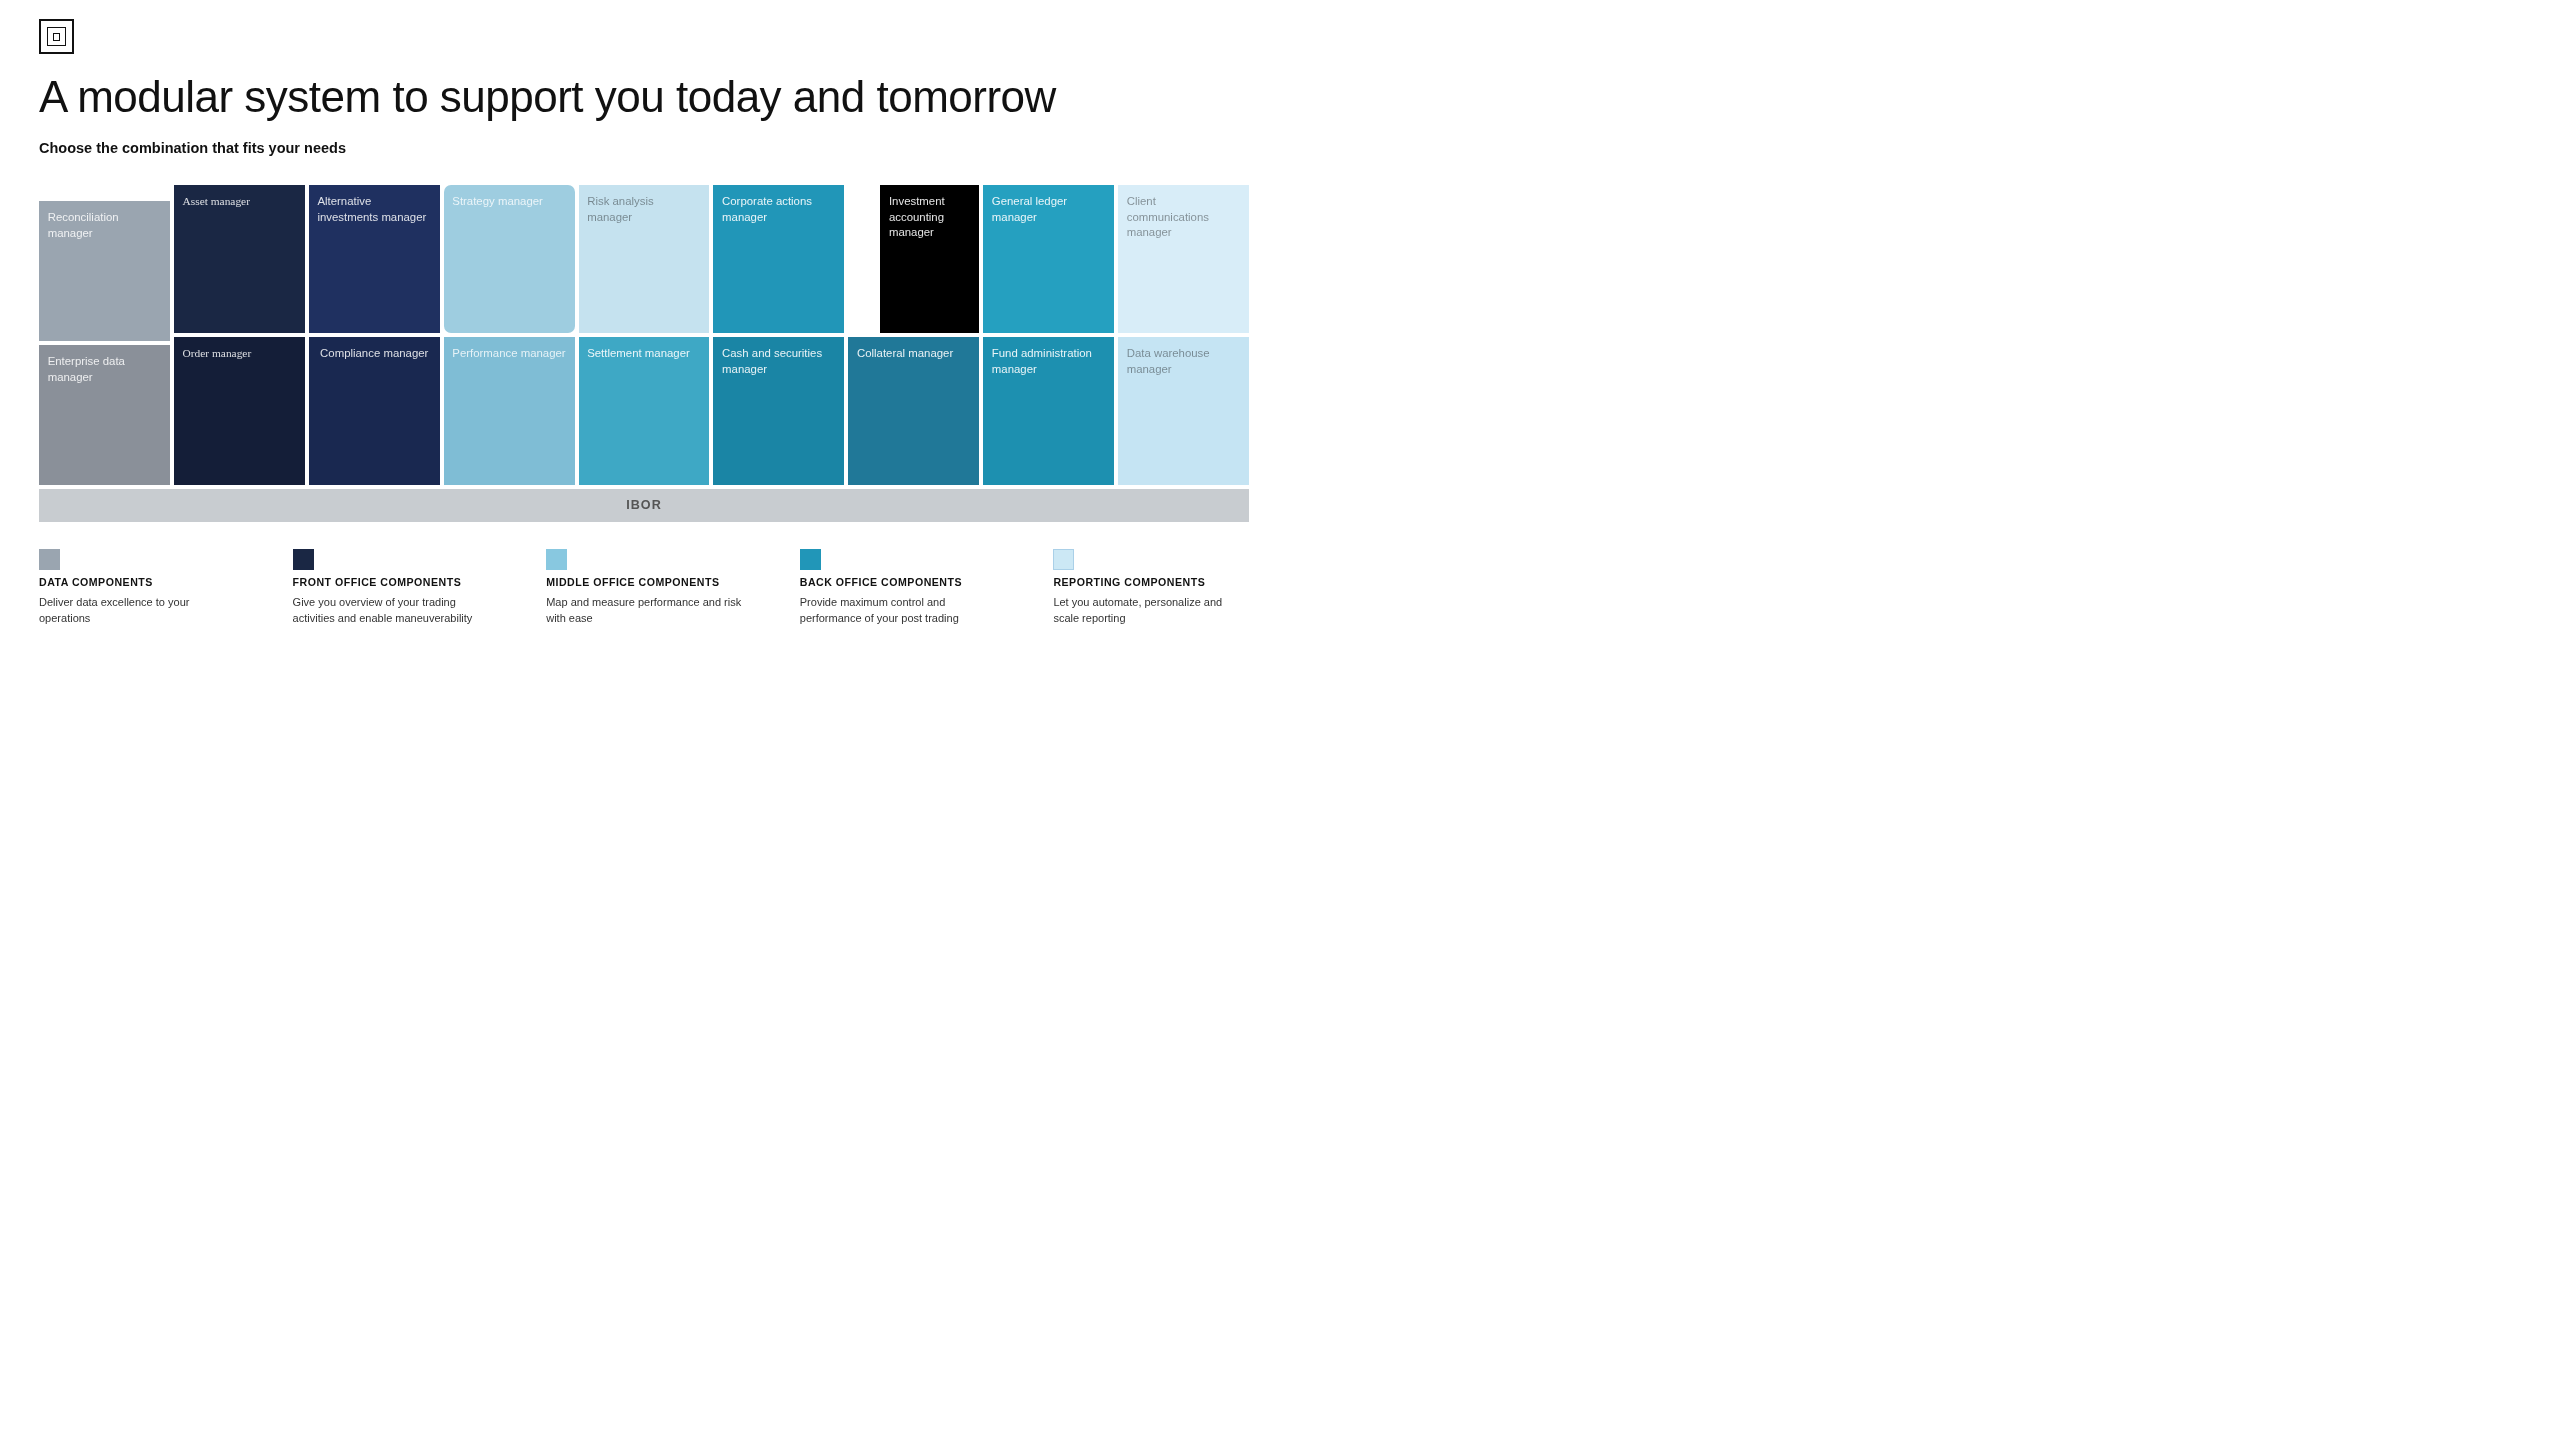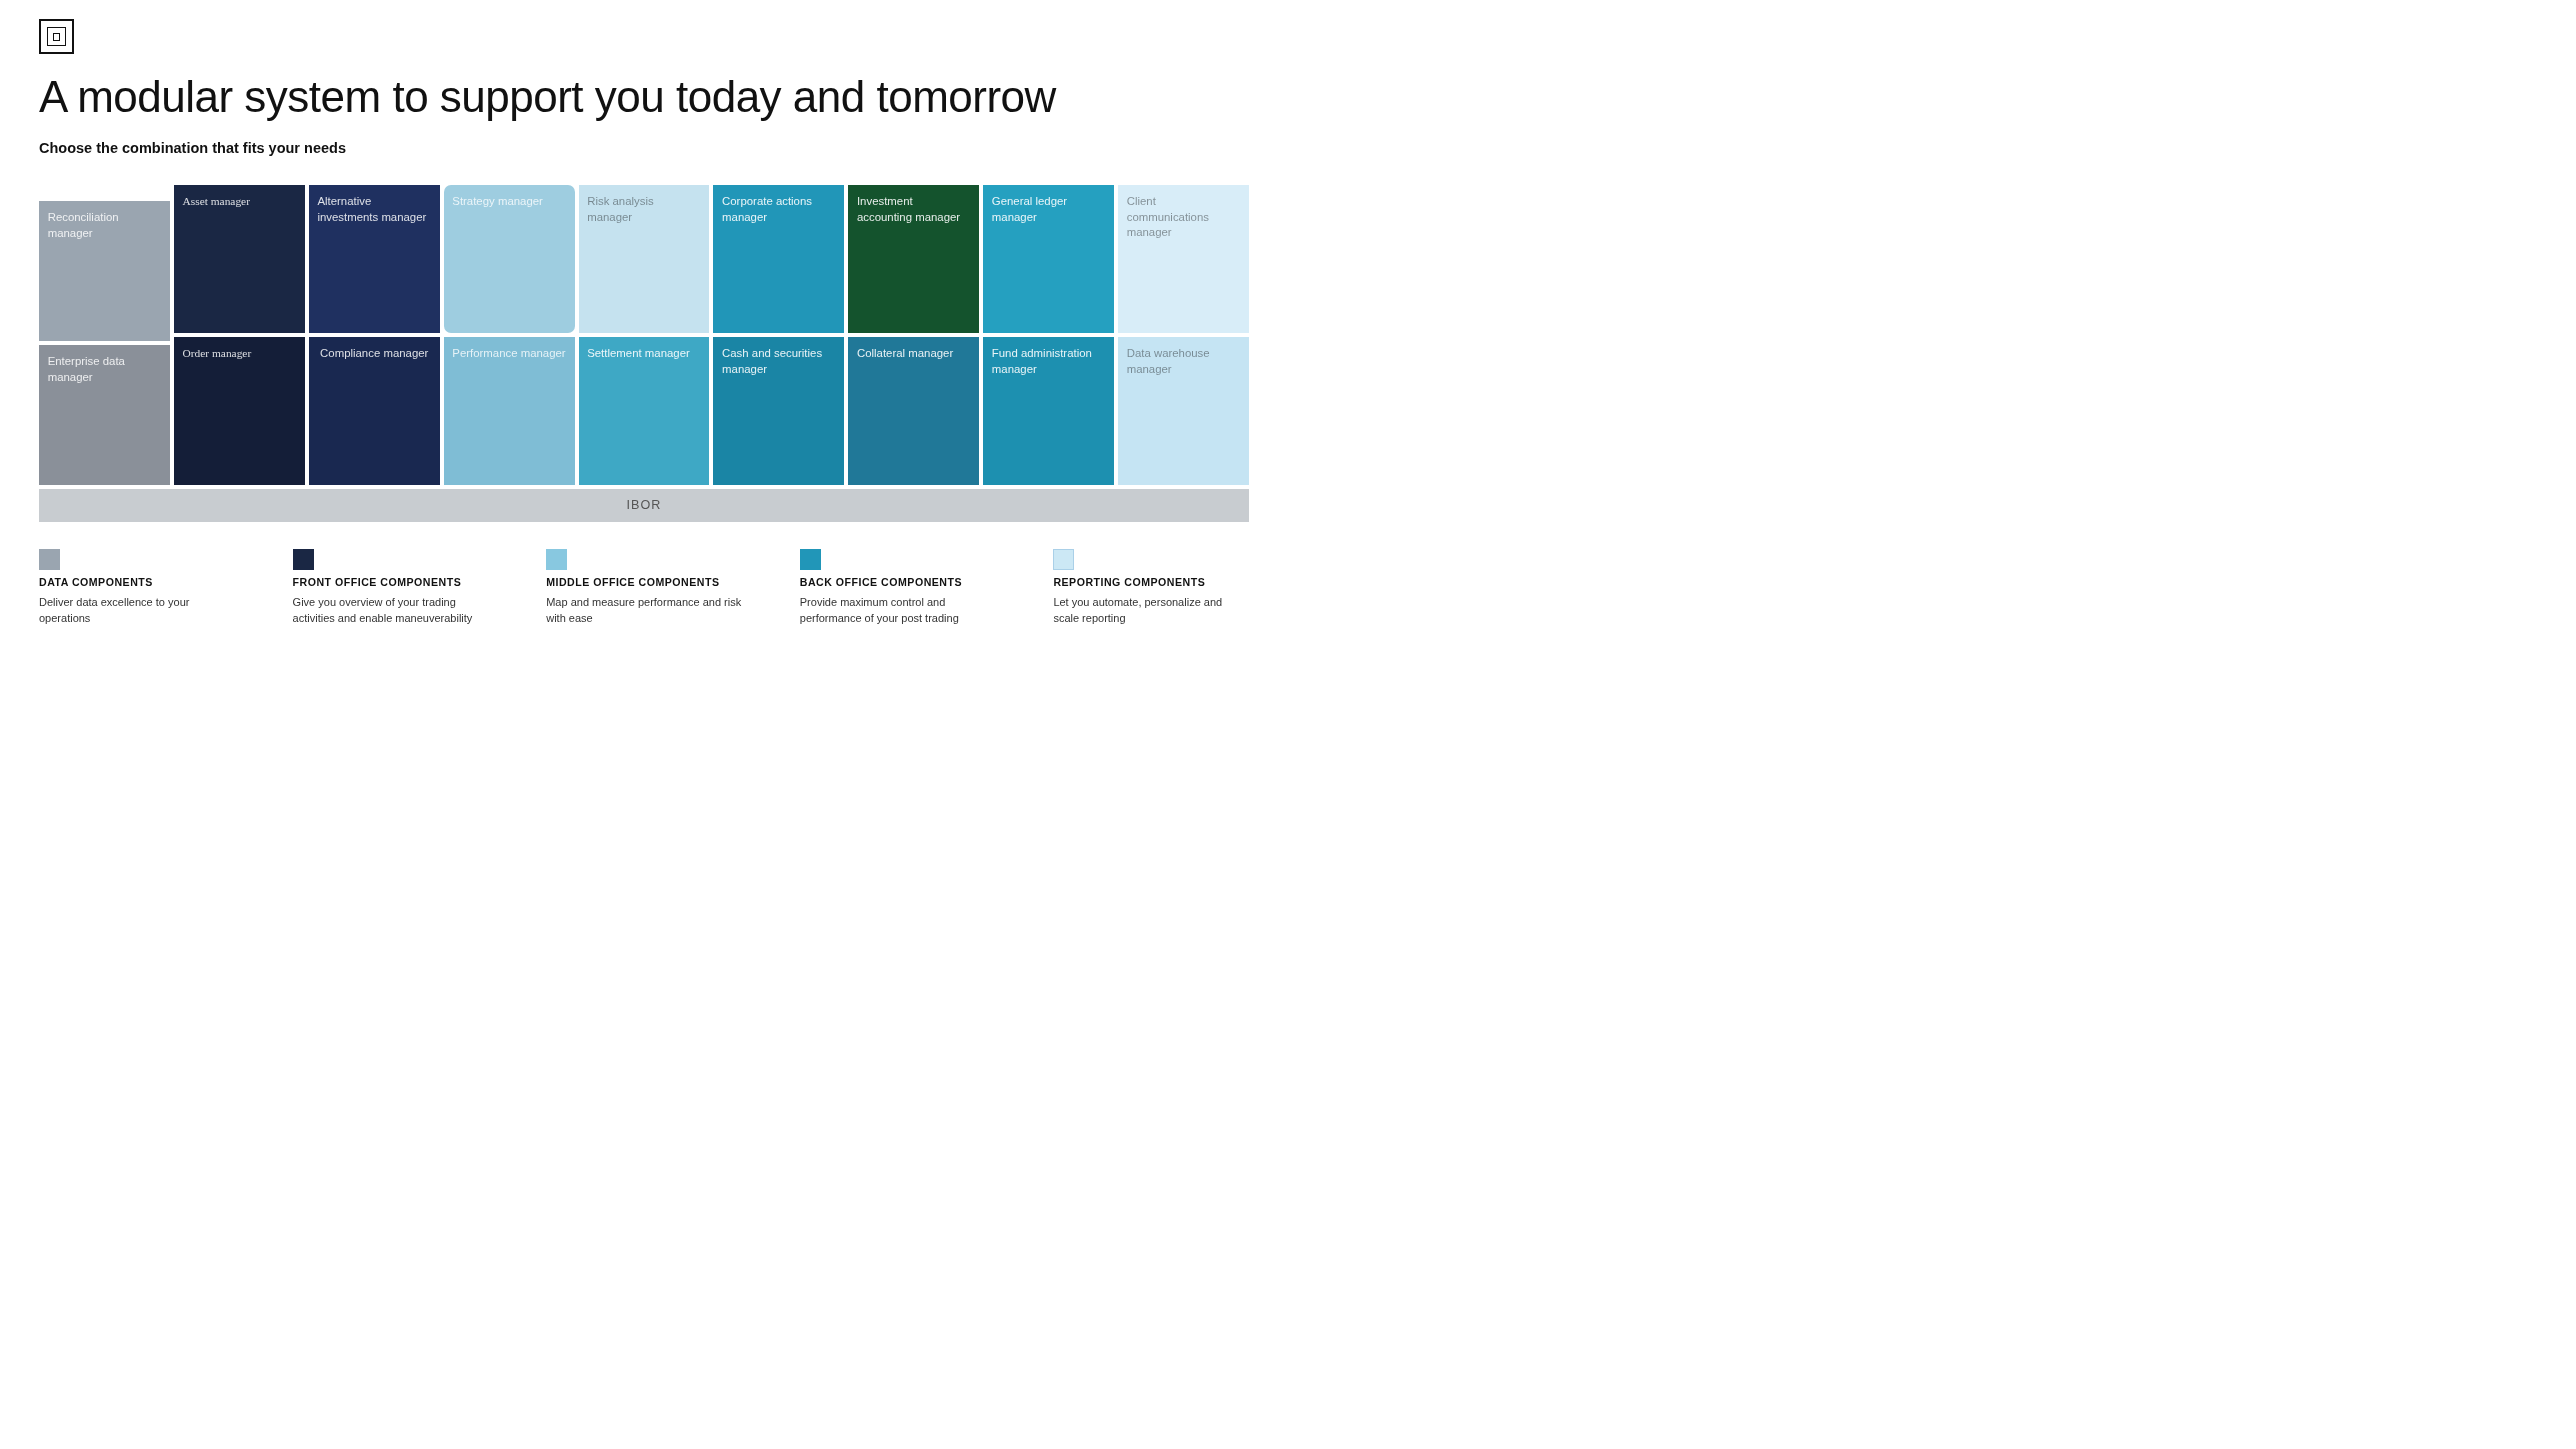--- a/index.html
+++ b/index.html
@@ -54,20 +54,21 @@
     }
 
     .ibor-bar {
       background: #c8ccd0;
       text-align: center;
       padding: 9.7px;
       font-size: 12.6px;
       letter-spacing: 1px;
       color: #555;
       margin-top: 3.9px;
+      font-weight: bold;
     }
 
     
     .legend {
       display: flex;
       gap: 58px;
       margin-top: 27px;
     }
     .legend-item {
       display: flex;
@@ -186,21 +187,21 @@
     <div class="gcol gcol-corp">
       <div class="gcell" style="background:#2196b8; color:rgba(255,255,255,0.9);">
         <span>Corporate actions manager</span>
       </div>
       <div class="gcell" style="background:#1a85a5; color:rgba(255,255,255,0.9);">
         <span>Cash and securities manager</span>
       </div>
     </div>
 
     <div class="gcol gcol-inv">
-      <div class="gcell" style="background:#14532d; color:rgba(255,255,255,0.9);">
+      <div class="gcell" style="background:#000000; color:rgba(255,255,255,0.9);margin-left:32px;">
         <span>Investment accounting manager</span>
       </div>
       <div class="gcell" style="background:#207898; color:rgba(255,255,255,0.9);">
         <span>Collateral manager</span>
       </div>
     </div>
 
     <div class="gcol gcol-gl">
       <div class="gcell" style="background:#25a0c0; color:rgba(255,255,255,0.9);">
         <span>General ledger manager</span>

